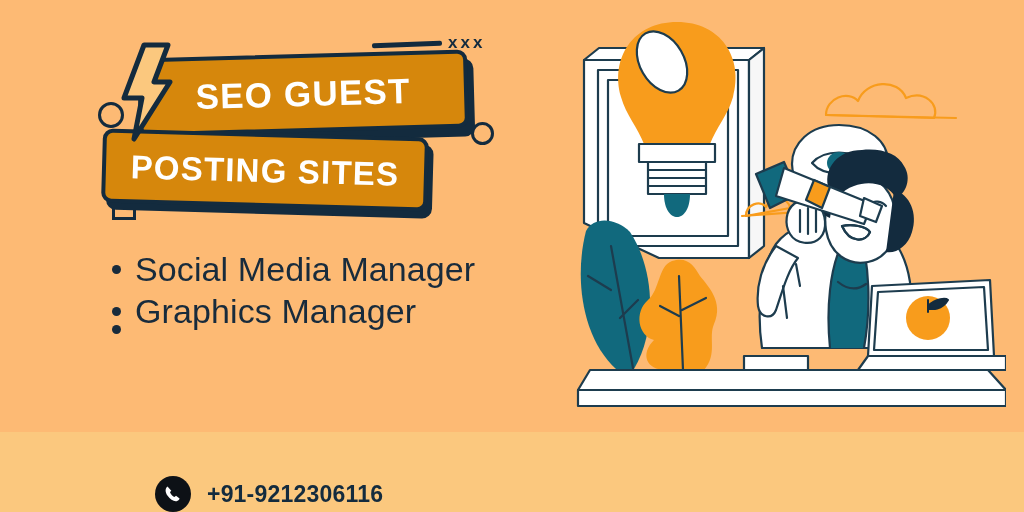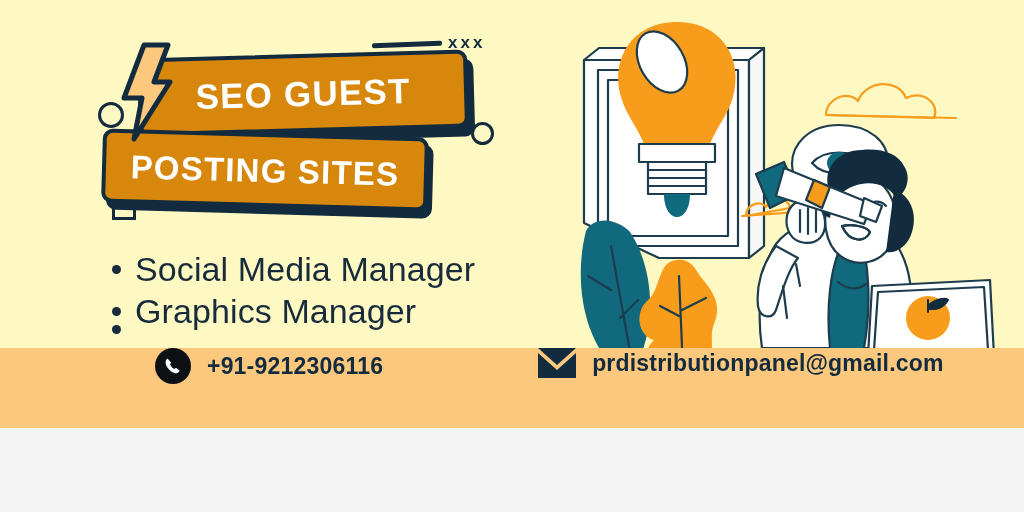--- a/index.html
+++ b/index.html
@@ -9,22 +9,22 @@
   body {
     width: 1024px;
     height: 512px;
     overflow: hidden;
     font-family: "Liberation Sans", sans-serif;
     background: #f4f4f4;
   }
   #banner {
     position: relative;
     width: 1024px;
-    height: 428px;
-    background: #fef9c3;
+    height: 512px;
+    background: #fdba74;
     overflow: hidden;
   }
 
   
   .left-panel {
     position: absolute;
     left: 0; top: 0;
     width: 540px;
     height: 432px;
   }
@@ -157,21 +157,21 @@
 
   
   .footer {
     position: absolute;
     left: 0;
     bottom: 0;
     width: 1024px;
     height: 80px;
     background: #fbc87e;
     display: flex;
-    align-items: flex-start;
+    align-items: flex-end;
   }
   .contact {
     display: flex;
     align-items: center;
   }
   .contact-phone { margin-left: 155px; }
   .contact-email { margin-left: 155px; }
   .contact-icon {
     flex: none;
     margin-right: 16px;
@@ -350,22 +350,15 @@
     <div class="contact contact-phone">
       <svg class="contact-icon" width="36" height="36" viewBox="0 0 36 36">
         <circle cx="18" cy="18" r="18" fill="#0d1116"></circle>
         <path d="M12.5 10.5 C10 12.5 10 16 12.6 19.8 C15.2 23.6 19 25.8 21.6 25.2
                  C23 24.8 24.2 23.6 24.6 22.4 L21 19.8 C20.2 20.6 19.6 21.2 18.8 20.8
                  C17.4 20 15.8 18.2 15.2 16.8 C14.9 16 15.5 15.4 16.3 14.8 Z" fill="#ffffff"></path>
       </svg>
       <span class="contact-text">+91-9212306116</span>
     </div>
 
-    <div class="contact contact-email">
-      <svg class="contact-icon" width="38" height="30" viewBox="0 0 38 30">
-        <rect x="0" y="0" width="38" height="30" fill="#132b3e"></rect>
-        <path d="M0 0 L19 17 L38 0 L38 5 L19 22 L0 5 Z" fill="#fbc87e"></path>
-      </svg>
-      <span class="contact-text">prdistributionpanel@gmail.com</span>
-    </div>
   </div>
 
 </div>
 
 </body></html>

